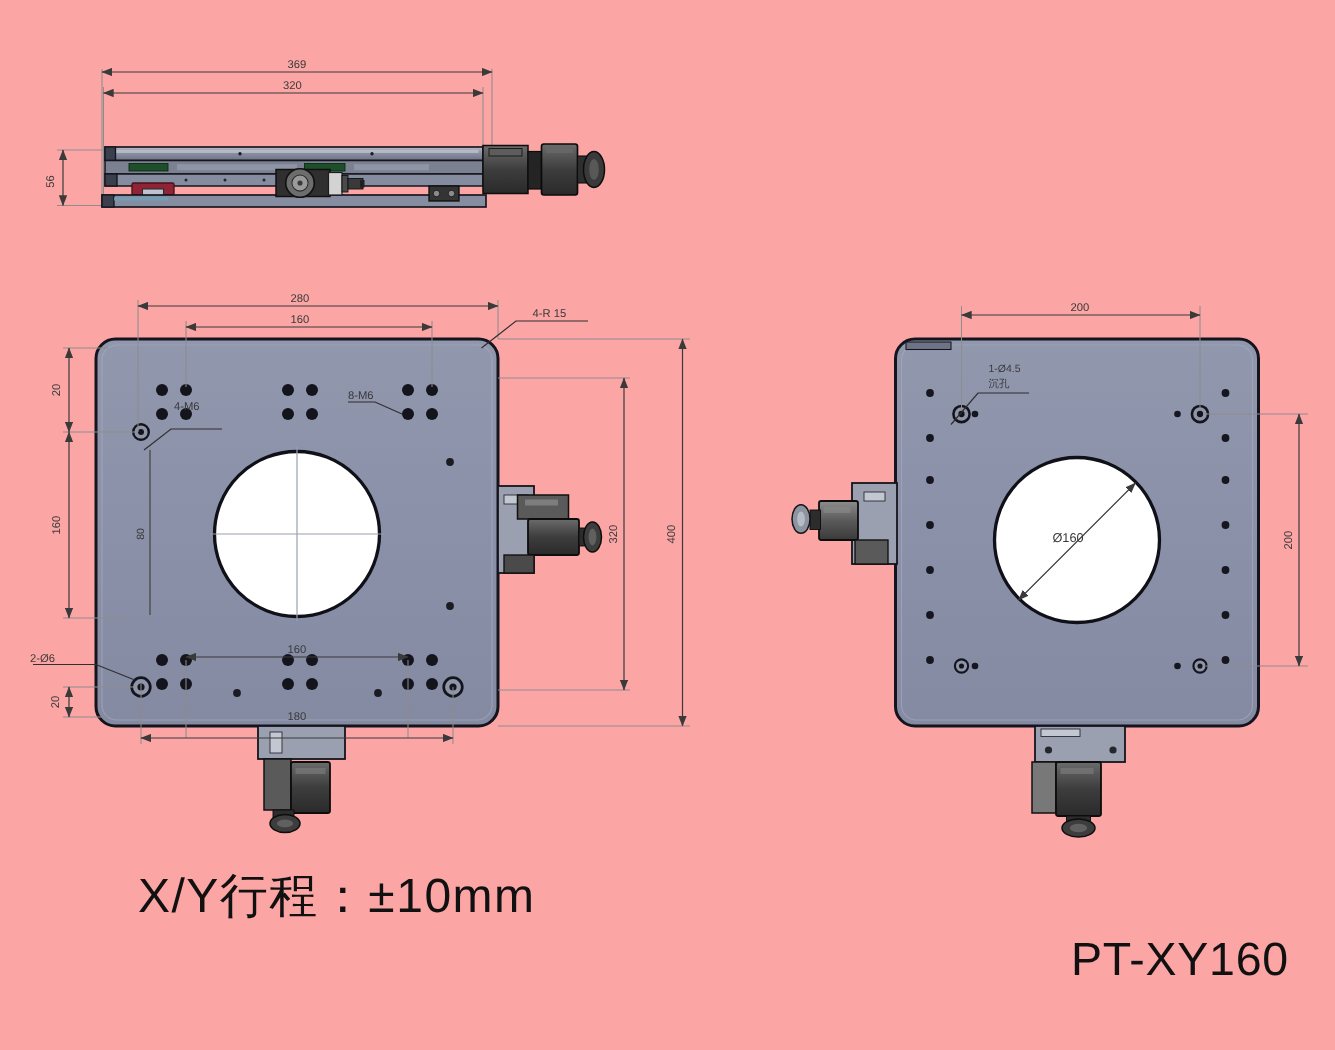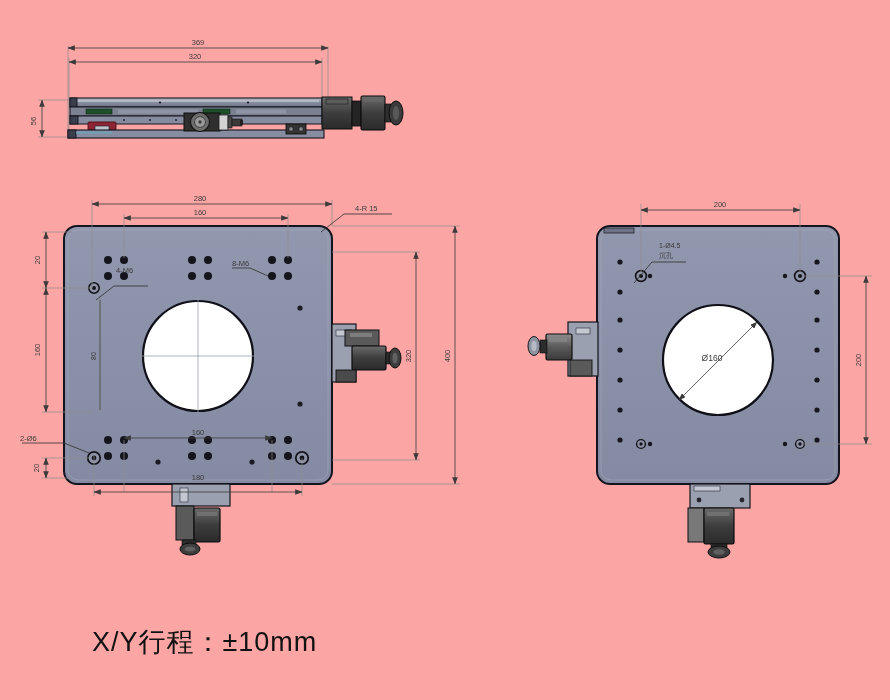--- a/index.html
+++ b/index.html
@@ -11,21 +11,21 @@
   .sheet{position:absolute;inset:0;background:#fca5a5;}
   svg{display:block;}
   .dimtxt{font-family:"Liberation Sans",sans-serif;fill:#3a3a3a;}
   .lbl-main{
     position:absolute;
     font-family:"Liberation Sans", sans-serif;
     color:#111;
     white-space:nowrap;
   }
   #travel-label{
-    left:92px;top:624px;font-size:27px;letter-spacing:1px;
+    left:92px;top:576px;font-size:32px;letter-spacing:1px;
   }
   #model-label{
     left:714px;top:622px;font-size:31px;letter-spacing:0.5px;
   }
 </style>
 </head>
 <body>
 
 <div class="sheet">
 
@@ -439,14 +439,15 @@
       <path d="M634 283 L652 262 L686 262" stroke="#2f2f2f" stroke-width="0.8" fill="none"></path>
       <text class="dimtxt" x="659" y="248" font-size="7">1-Ø4.5</text>
       <text class="dimtxt" x="659" y="258" font-size="7">沉孔</text>
     </g>
   </g>
 
 </svg>
 
   <div class="lbl-main" id="travel-label">X/Y行程：±10mm</div>
 
+  <div class="lbl-main" id="model-label">PT-XY160</div>
 
 </div>
 
 </body></html>

